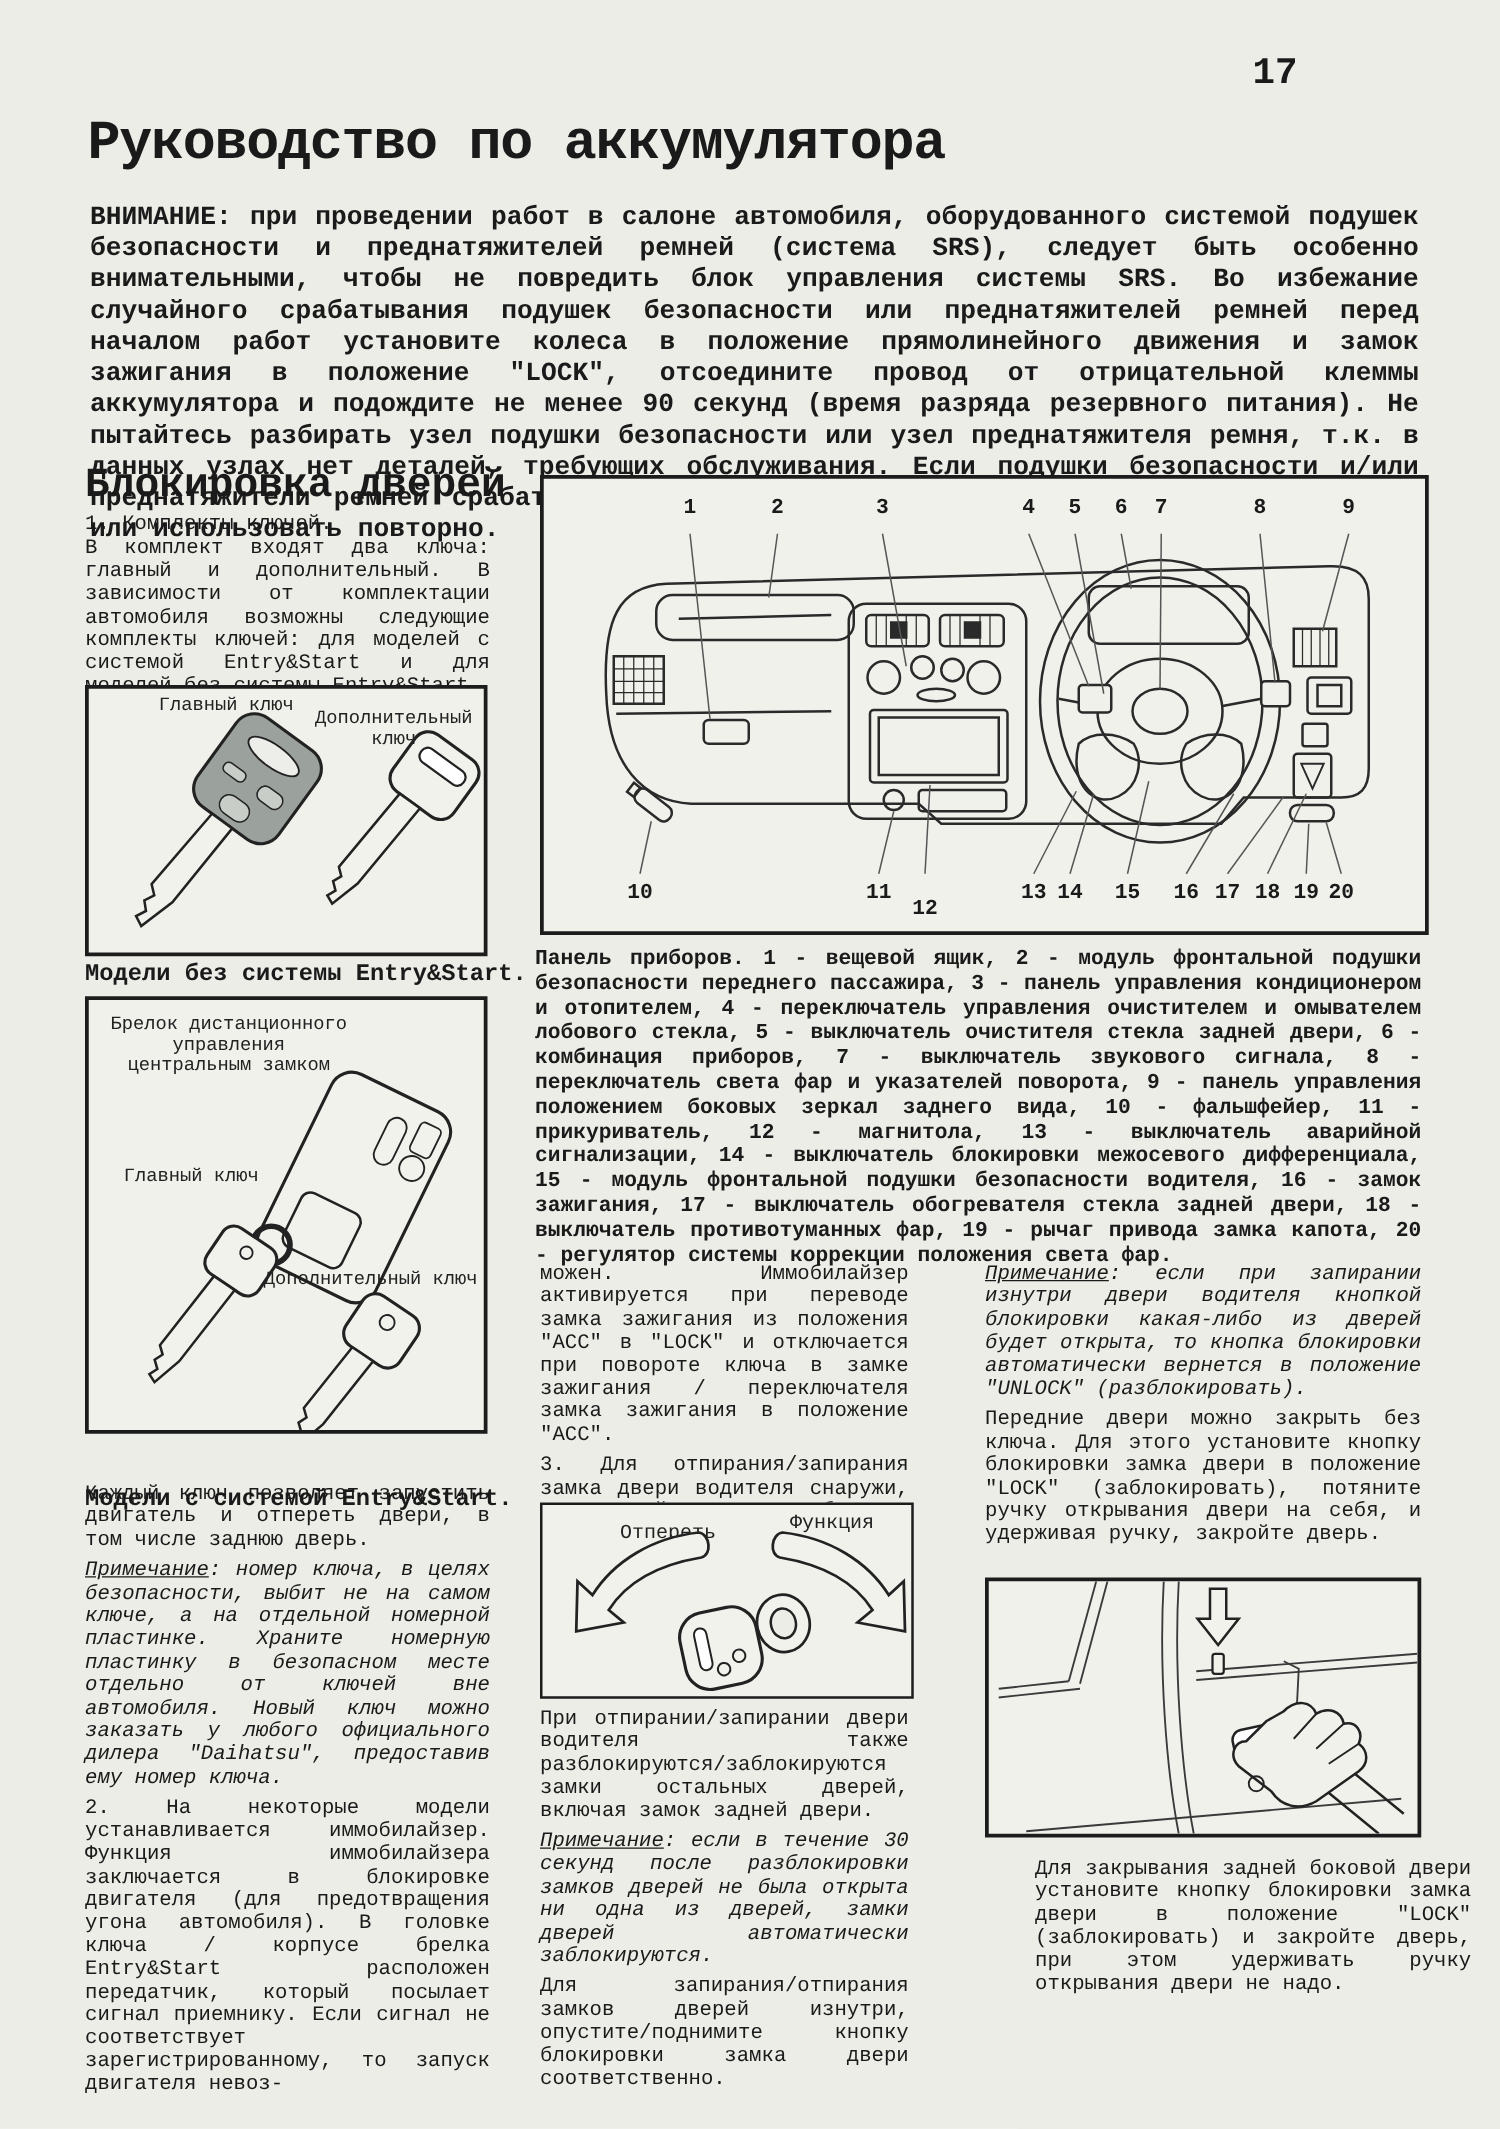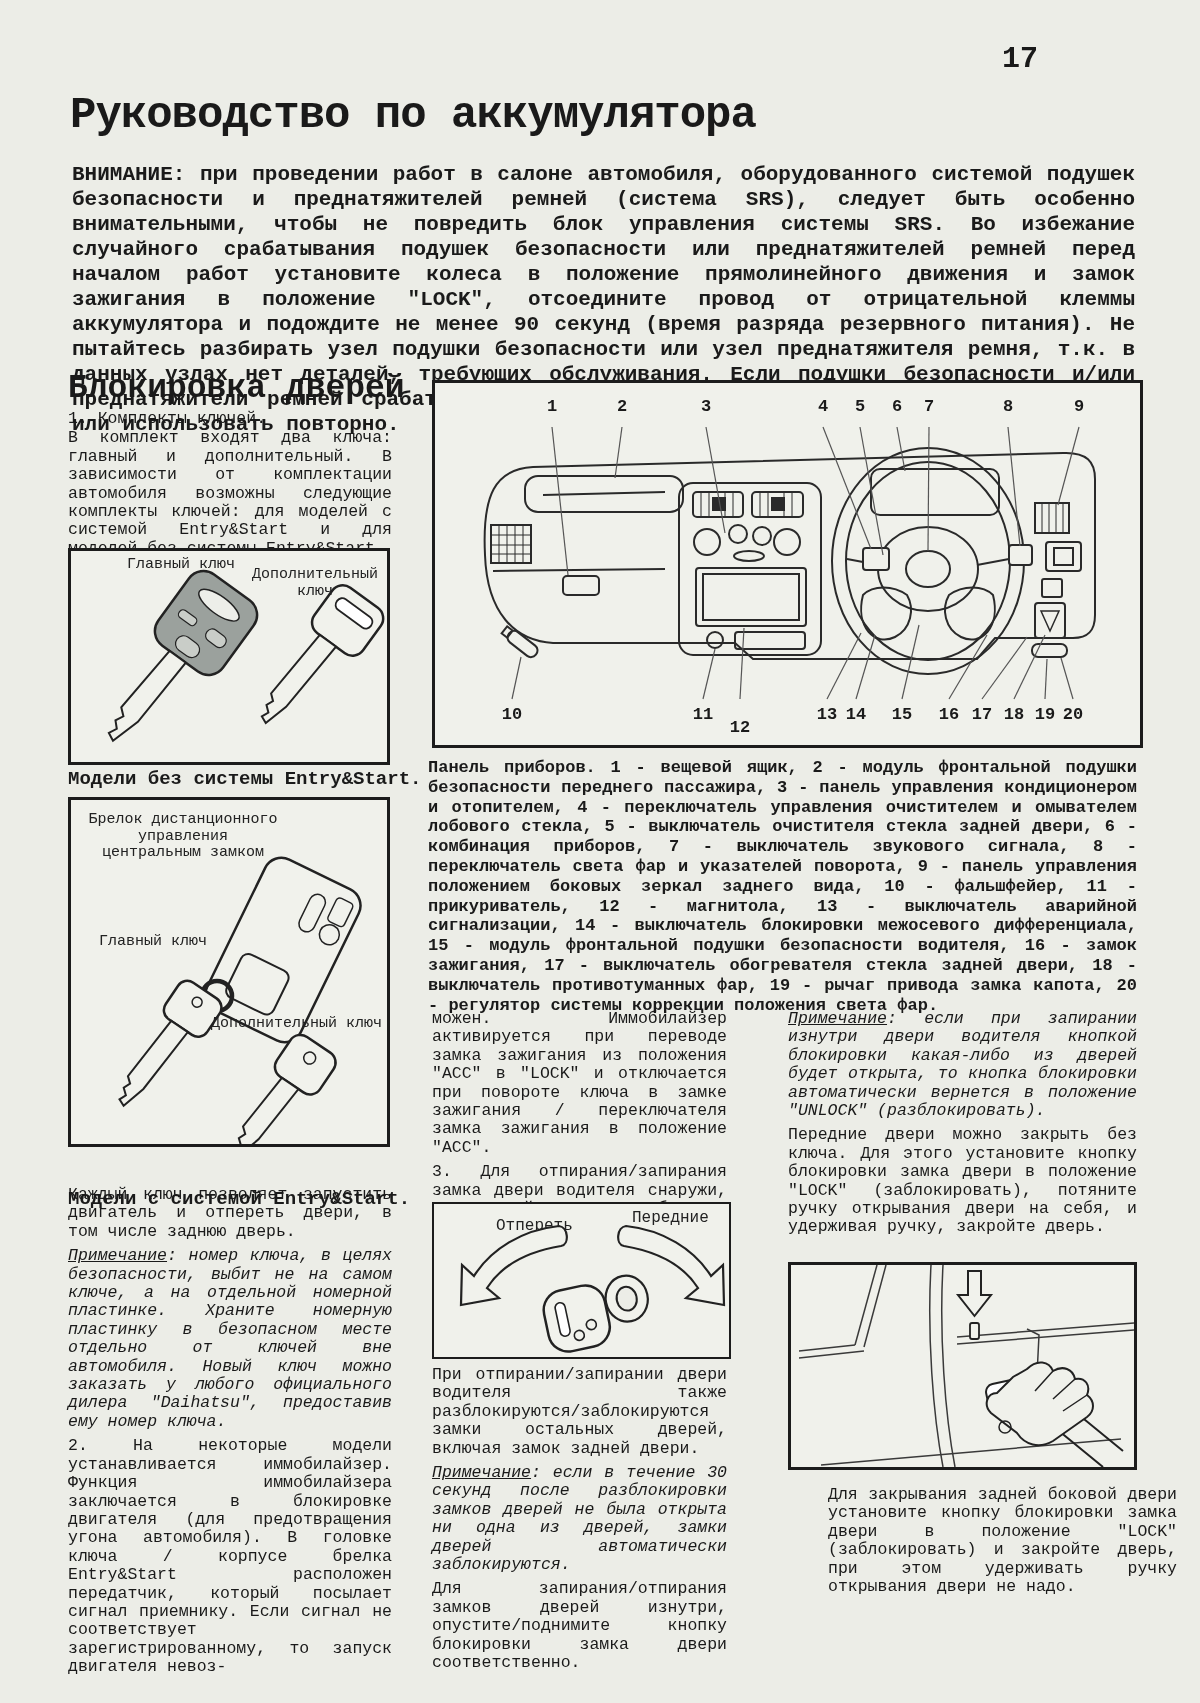--- a/index.html
+++ b/index.html
@@ -188,21 +188,21 @@
 
   <div class="abs dashcap">Панель приборов. 1 - вещевой ящик, 2 - модуль фронтальной подушки безопасности переднего пассажира, 3 - панель управления кондиционером и отопителем, 4 - переключатель управления очистителем и омывателем лобового стекла, 5 - выключатель очистителя стекла задней двери, 6 - комбинация приборов, 7 - выключатель звукового сигнала, 8 - переключатель света фар и указателей поворота, 9 - панель управления положением боковых зеркал заднего вида, 10 - фальшфейер, 11 - прикуриватель, 12 - магнитола, 13 - выключатель аварийной сигнализации, 14 - выключатель блокировки межосевого дифференциала, 15 - модуль фронтальной подушки безопасности водителя, 16 - замок зажигания, 17 - выключатель обогревателя стекла задней двери, 18 - выключатель противотуманных фар, 19 - рычаг привода замка капота, 20 - регулятор системы коррекции положения света фар.</div>
 
   <div class="abs body" style="left:432px;top:1010px;width:295px;">
     <p>можен. Иммобилайзер активируется при переводе замка зажигания из положения "ACC" в "LOCK" и отключается при повороте ключа в замке зажигания / переключателя замка зажигания в положение "ACC".</p>
     <p>3. Для отпирания/запирания замка двери водителя снаружи, в дверной замок необходимо вставить ключ и провернуть его назад/вперед.</p>
   </div>
 
   <div class="box" style="left:432px;top:1202px;width:295px;height:153px;border-width:2.5px;">
     <span class="figlabel" style="left:14px;top:14px;font-size:16px;margin-left:48px;">Отпереть</span>
-    <span class="figlabel" style="left:198px;top:6px;font-size:16px;">Передние</span>
+    <span class="figlabel" style="left:198px;top:6px;font-size:16px;">Функция</span>
     <svg width="295" height="153" viewBox="0 0 295 153" style="position:absolute;left:0;top:0;">
       <path d="M125,22 C88,26 57,45 40,72 L28,61 L27,101 L65,94 L53,84 C67,62 91,48 127,42 C136,40 134,23 125,22 Z" fill="#f1f2ec" stroke="#222" stroke-width="2.2"></path>
       <path d="M192,22 C229,26 260,45 277,72 L289,61 L290,101 L252,94 L264,84 C250,62 226,48 190,42 C181,40 183,23 192,22 Z" fill="#f1f2ec" stroke="#222" stroke-width="2.2"></path>
       <g transform="rotate(-12 150 115)">
         <ellipse cx="196" cy="104" rx="21" ry="23" fill="#f1f2ec" stroke="#222" stroke-width="2.2"></ellipse>
         <ellipse cx="196" cy="104" rx="10" ry="12" fill="#ecede7" stroke="#222" stroke-width="2"></ellipse>
         <rect x="112" y="82" width="62" height="62" rx="20" fill="#f1f2ec" stroke="#222" stroke-width="2.5"></rect>
         <rect x="124" y="94" width="10" height="34" rx="5" fill="#fff" stroke="#222" stroke-width="1.6"></rect>
         <circle cx="142" cy="130" r="5" fill="none" stroke="#222" stroke-width="1.6"></circle>
         <circle cx="156" cy="122" r="5" fill="none" stroke="#222" stroke-width="1.6"></circle>

